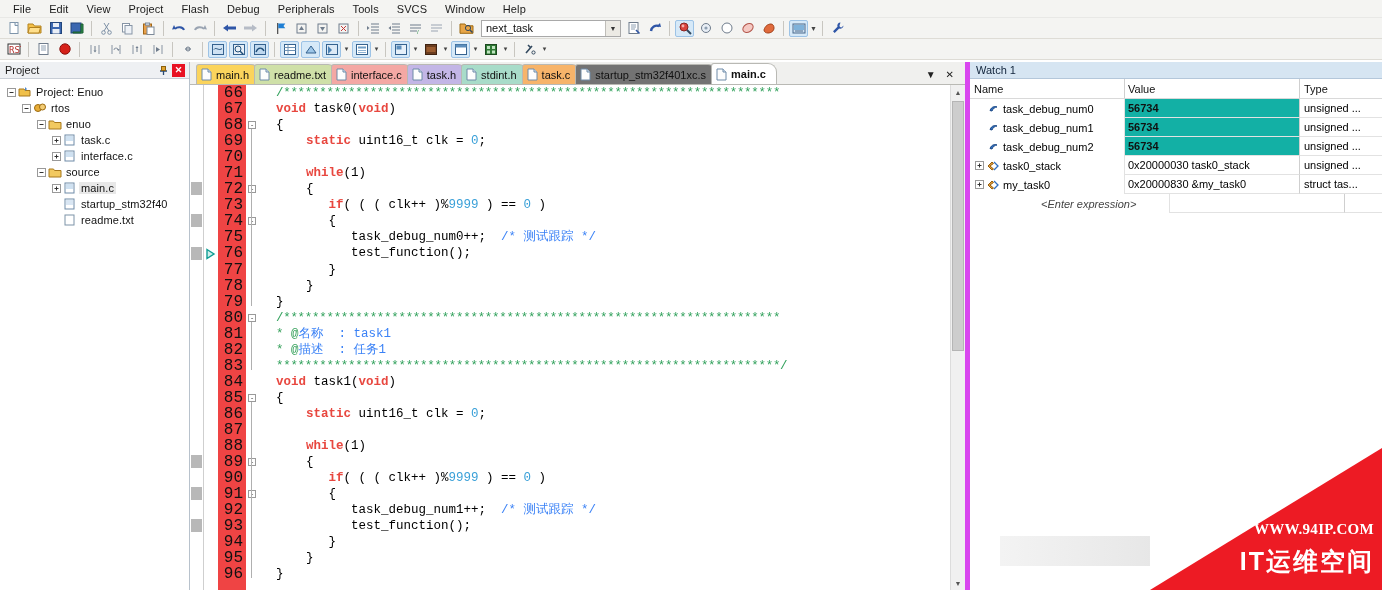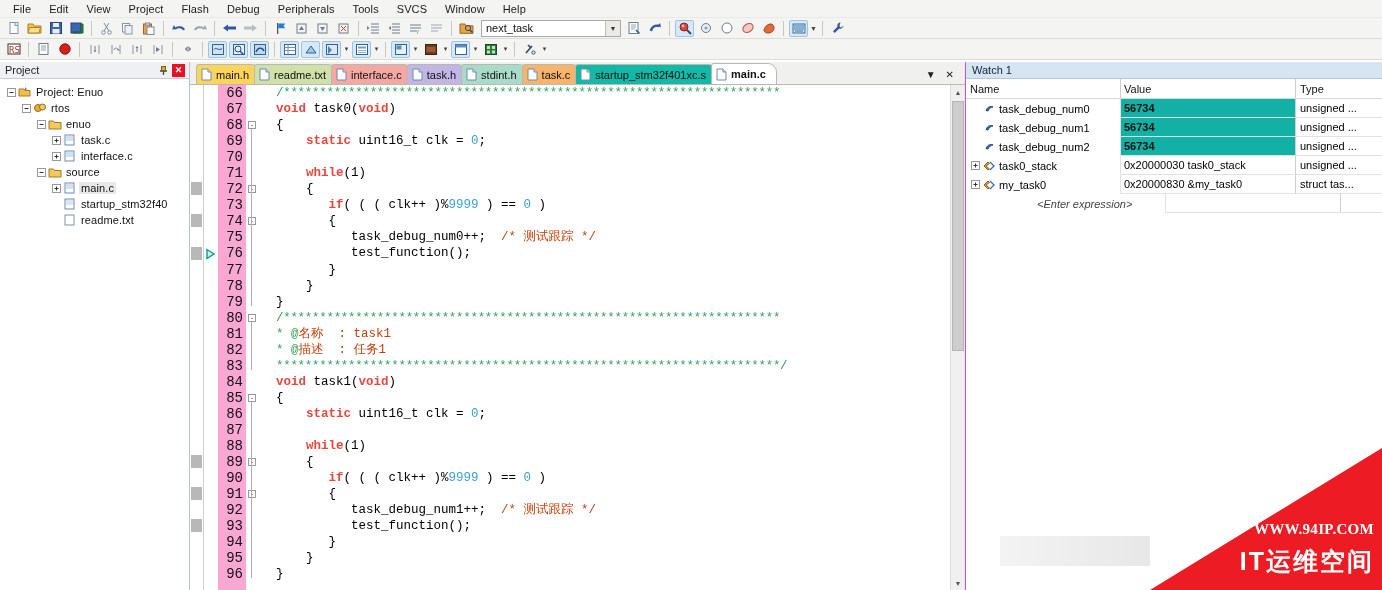--- a/index.html
+++ b/index.html
@@ -99,54 +99,54 @@
   .tab.active { font-weight: bold; z-index: 9; height: 21px; background: #fff !important; }
   .tabbar .tabctl { margin-left: auto; display: flex; align-items: center; padding-right: 6px; height: 20px; }
   .tabbar .tabctl span { padding: 0 5px; font-size: 10px; color: #222; }
 
   .code-area { flex: 1; display: flex; position: relative; overflow: hidden; background: #fff; border-top: 1px solid #b9b9b4; }
   .gutter-cov { width: 14px; background: #fff; position: relative; flex: none; border-right: 1px solid #cfcfcf; }
   .cov { position: absolute; left: 1px; width: 11px; height: 13px; background: #b8b8b8; }
   .gutter-bp { width: 14px; background: #fff; position: relative; flex: none; }
   .linenos {
     width: 28px; text-align: right; flex: none;
-    font-family: "Liberation Mono", monospace; font-size: 14px;
-    color: #111; padding-right: 3px; background: #f9a8d4;
+    font-family: "Liberation Mono", monospace; font-size: 16px;
+    color: #111; padding-right: 3px; background: #ef4444;
   }
   .linenos div { height: 16.05px; line-height: 16.05px; }
   .foldcol { width: 13px; flex: none; position: relative; background: #fff; }
   .foldbox {
     position: absolute; left: 2px; width: 8px; height: 8px;
     border: 1px solid #9a9a9a; background: #fff; font-size: 7px;
     line-height: 7px; text-align: center; color: #444; font-family: "Liberation Mono", monospace;
   }
   .foldline { position: absolute; left: 5px; width: 1px; background: #b0b0b0; }
   .codetext {
     flex: 1; font-family: "Liberation Mono", monospace;
     font-size: 12.5px; white-space: pre; overflow: hidden;
     padding-left: 2px; min-width: 0;
   }
   .codetext div { height: 16.05px; line-height: 16.05px; }
   .kw { color: #e8473f; font-weight: bold; }
   .num { color: #3aa0d8; }
-  .cmt { color: #c2410c; }
+  .cmt { color: #3b82f6; }
   .cmtg { color: #35a05a; }
   .star { color: #2fa05a; letter-spacing: -0.3px; }
   .arrowmark { position: absolute; left: 1px; }
 
   
   .vscroll {
     position: absolute; right: 0; top: 0; bottom: 0; width: 15px;
     background: #f0f0f0; border-left: 1px solid #dcdcdc;
   }
   .vscroll .thumb { position: absolute; left: 1px; width: 12px; background: #cdcdcd; border: 1px solid #b5b5b5; }
   .vscroll .ar { position: absolute; left:0; width: 14px; height: 14px; display:flex;align-items:center;justify-content:center; font-size: 7px; color: #555; background: #f0f0f0; }
 
   
-  .watch-pane { width: 417px; flex: none; display: flex; flex-direction: column; background: #fff; border-left: 1px solid #d946ef; }
+  .watch-pane { width: 417px; flex: none; display: flex; flex-direction: column; background: #fff; border-left: 5px solid #d946ef; }
   .watch-head {
     height: 17px; background: #d6e5f2;
     display: flex; align-items: center; padding-left: 6px;
     font-size: 11px; color: #10233a; border-bottom: 1px solid #b4c7da;
   }
   .watch-tbl { flex: 1; font-size: 11px; }
   .wrow { display: flex; height: 19px; align-items: stretch; }
   .wrow.hdr { background: #fff; border-bottom: 1px solid #d9d9d9; height: 20px; }
   .wc-name { width: 155px; flex: none; display: flex; align-items: center; padding-left: 4px; overflow: hidden; white-space: nowrap; border-right: 1px solid #e2e2e2;}
   .wc-val { width: 175px; flex: none; display: flex; align-items: center; padding-left: 3px; overflow: hidden; white-space: nowrap; border-right: 1px solid #cfcfcf; border-bottom: 1px solid #e2e2e2; }
@@ -728,21 +728,21 @@
               </svg></span>
             <span>stdint.h</span>
           </div>
           <div class="tab" style="background: rgb(247, 180, 106);">
             <span class="ficon"><svg width="11" height="13" viewBox="0 0 11 13">
                 <path d="M1 1h6l3 3v8H1z" fill="#fdfdfd" stroke="#6f8ba8"></path>
                 <path d="M7 1v3h3" fill="#d8e6f3" stroke="#6f8ba8"></path>
               </svg></span>
             <span>task.c</span>
           </div>
-          <div class="tab" style="background: #14b8a6;">
+          <div class="tab" style="background: #737373;">
             <span class="ficon"><svg width="11" height="13" viewBox="0 0 11 13">
                 <path d="M1 1h6l3 3v8H1z" fill="#fdfdfd" stroke="#6f8ba8"></path>
                 <path d="M7 1v3h3" fill="#d8e6f3" stroke="#6f8ba8"></path>
               </svg></span>
             <span>startup_stm32f401xc.s</span>
           </div>
           <div class="tab active" style="background: rgb(255, 255, 255);">
             <span class="ficon"><svg width="11" height="13" viewBox="0 0 11 13">
                 <path d="M1 1h6l3 3v8H1z" fill="#fdfdfd" stroke="#6f8ba8"></path>
                 <path d="M7 1v3h3" fill="#d8e6f3" stroke="#6f8ba8"></path>

